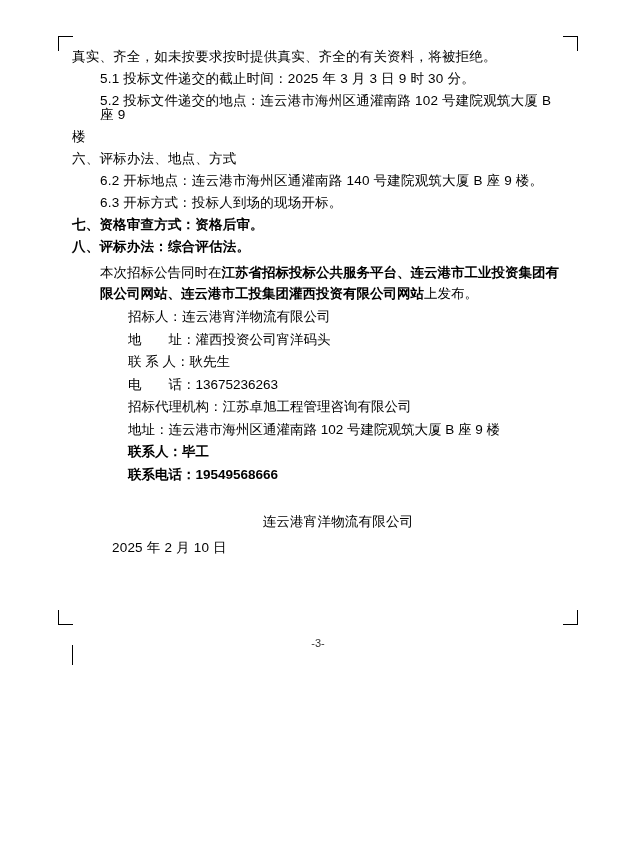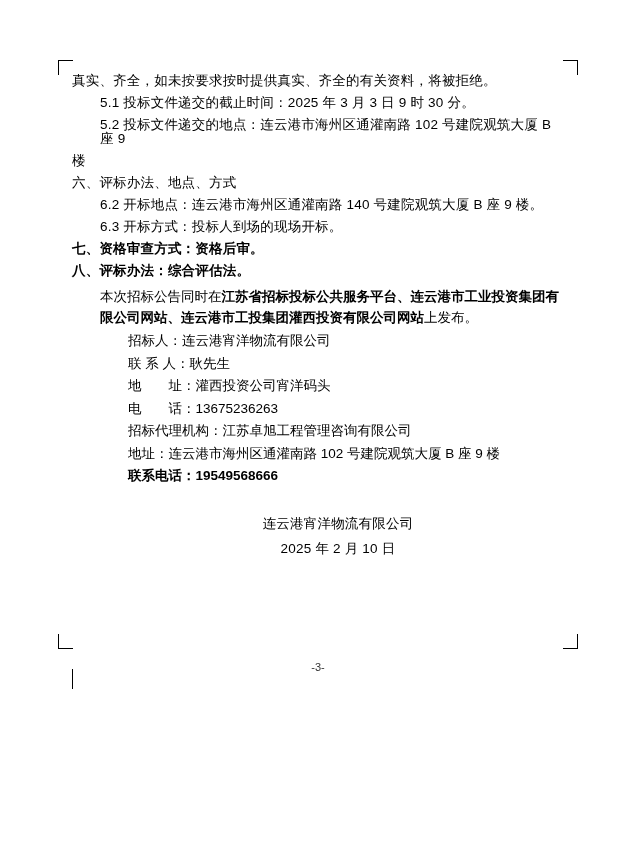--- a/index.html
+++ b/index.html
@@ -14,21 +14,20 @@
     color: #000000;
     position: relative;
     overflow: hidden;
   }
   .page {
     position: absolute;
     left: 0; top: 0;
     width: 636px;
     height: 661px;
     background: #fff;
-    margin-top: 24px;
   }
   
   .mark {
     position: absolute;
     background: transparent;
   }
   .mark-tl { left: 58px; top: 36px; width: 14px; height: 14px; border-left: 1px solid #000; border-top: 1px solid #000; }
   .mark-tr { right: 58px; top: 36px; width: 14px; height: 14px; border-right: 1px solid #000; border-top: 1px solid #000; }
   .mark-bl { left: 58px; bottom: 36px; width: 14px; height: 14px; border-left: 1px solid #000; border-bottom: 1px solid #000; }
   .mark-br { right: 58px; bottom: 36px; width: 14px; height: 14px; border-right: 1px solid #000; border-bottom: 1px solid #000; }
@@ -55,21 +54,21 @@
   }
   .para .b { font-weight: bold; }
   .contact-line { padding-left: 56px; margin-bottom: 9px; }
   .sign {
     padding-left: 0;
     text-align: center;
     margin-top: 34px;
     margin-bottom: 12px;
   }
   .sign2 {
-    text-align: center;
+    text-align: left;
     margin-bottom: 0;
   }
   .sign-inner { display: inline-block; margin-left: 40px; }
   .caret {
     position: absolute;
     left: 72px;
     top: 645px;
     width: 1px;
     height: 20px;
     background: #000;
@@ -104,30 +103,31 @@
     <div class="line ind1">6.2 开标地点：连云港市海州区通灌南路 140 号建院观筑大厦 B 座 9 楼。</div>
     <div class="line ind1">6.3 开标方式：投标人到场的现场开标。</div>
     <div class="line b">七、资格审查方式：资格后审。</div>
     <div class="line b">八、评标办法：综合评估法。</div>
 
     <div class="para"><span>本次招标公告同时在</span><span class="b">江苏省招标投标公共服务平台、连云港市工业投资集团有限公司网站、连云港市工投集团灌西投资有限公司网站</span><span>上发布。</span></div>
 
 
     <div class="contact-line"><span>招标人：</span><span>连云港宵洋物流有限公司</span></div>
 
+    <div class="contact-line"><span>地　　址：</span><span>灌西投资公司宵洋码头</span></div>
+
     <div class="contact-line"><span>联 系 人：</span><span>耿先生</span></div>
-
-    <div class="contact-line"><span>地　　址：</span><span>灌西投资公司宵洋码头</span></div>
 
     <div class="contact-line"><span>电　　话：</span><span>13675236263</span></div>
 
     <div class="contact-line"><span>招标代理机构：</span><span>江苏卓旭工程管理咨询有限公司</span></div>
 
     <div class="contact-line"><span>地址：</span><span>连云港市海州区通灌南路 102 号建院观筑大厦 B 座 9 楼</span></div>
 
+    <div class="contact-line b"><span>联系人：</span><span>毕工</span></div>
 
     <div class="contact-line b"><span>联系电话：</span><span>19549568666</span></div>
 
     <div class="line sign"><span class="sign-inner">连云港宵洋物流有限公司</span></div>
 
     <div class="line sign2"><span class="sign-inner">2025 年 2 月 10 日</span></div>
 
   </div>
 
   <div class="caret"></div>

